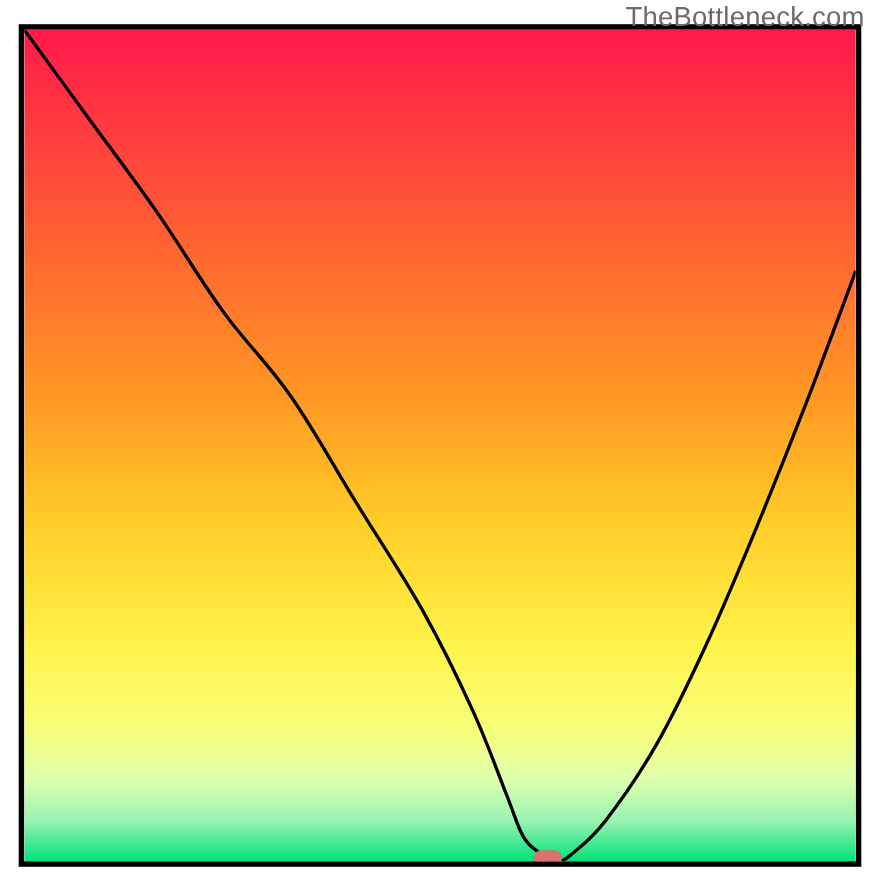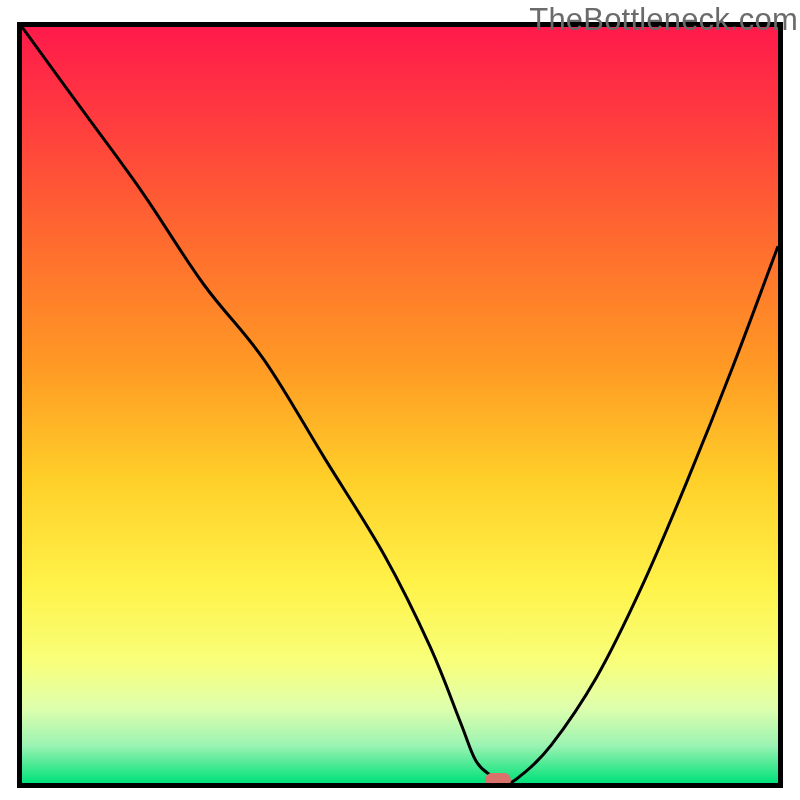--- a/index.html
+++ b/index.html
@@ -11,23 +11,23 @@
     font-family: Arial, Helvetica, sans-serif;
   }
   .container {
     position: relative;
     width: 800px;
     height: 800px;
   }
   .watermark {
     position: absolute;
     top: 2px;
-    right: 2px;
+    right: 14px;
     color: #6b6b6b;
-    font-size: 31px;
+    font-size: 25px;
     font-weight: 500;
     letter-spacing: 0.2px;
     z-index: 10;
   }
   .frame {
     position: absolute;
     left: 17px;
     top: 22px;
     width: 766px;
     height: 766px;

